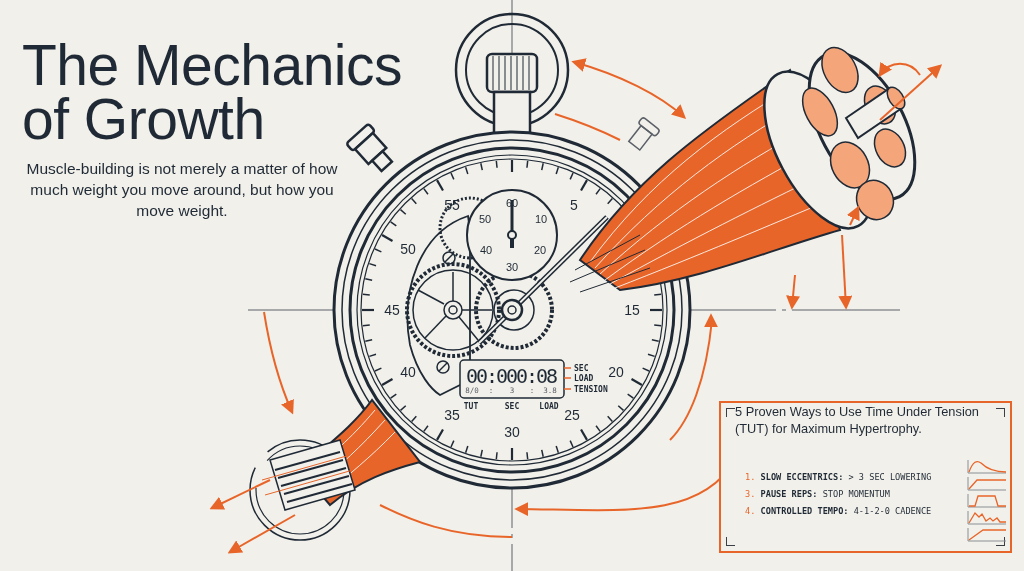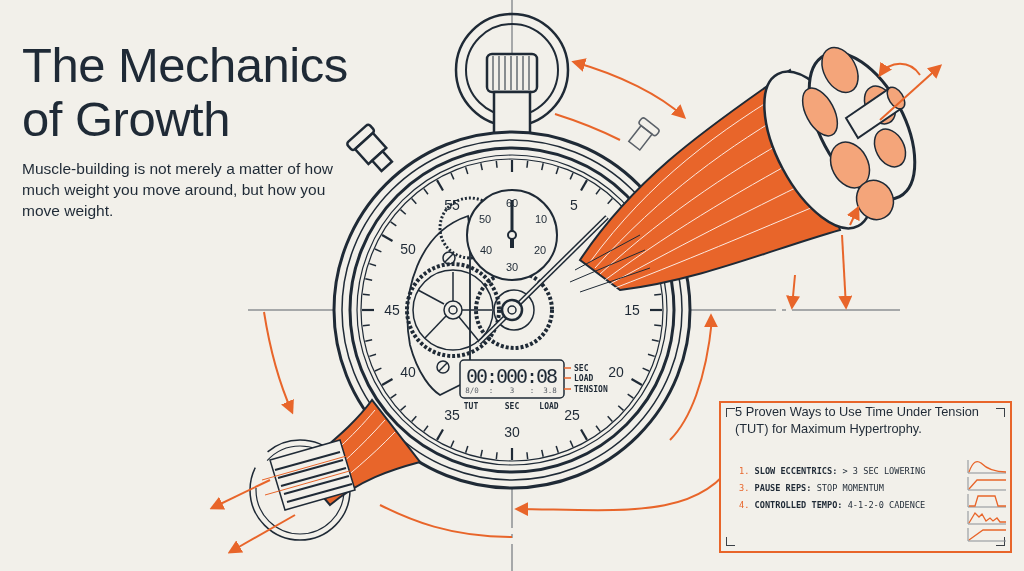--- a/index.html
+++ b/index.html
@@ -1,27 +1,27 @@
 <!DOCTYPE html>
 <html><head>
 <meta charset="utf-8">
 <style>
   html,body{margin:0;padding:0;}
   body{width:1024px;height:571px;overflow:hidden;background:#f2f0ea;position:relative;font-family:"Liberation Sans",sans-serif;color:#1f2a36;}
-  .title{position:absolute;left:22px;top:38px;font-size:49px;line-height:54px;font-weight:400;color:#1f2a36;letter-spacing:-0.5px;margin:0;}
-  .subtitle{position:absolute;left:22px;top:158px;font-size:15.5px;line-height:21px;color:#1f2a36;width:320px;margin:0;}
+  .title{position:absolute;left:22px;top:38px;font-size:57px;line-height:54px;font-weight:400;color:#1f2a36;letter-spacing:-0.5px;margin:0;}
+  .subtitle{position:absolute;left:22px;top:158px;font-size:15.5px;line-height:21px;color:#1f2a36;width:320px;margin:0;text-align:center;}
   svg.art{position:absolute;left:0;top:0;}
   .panel{position:absolute;left:719px;top:401px;width:293px;height:152px;border:2px solid #e8652a;box-sizing:border-box;background:#f2f0ea;}
   .panel .corner{position:absolute;width:8px;height:8px;border-color:#3a3f45;border-style:solid;border-width:0;}
   .panel .tl{left:5px;top:5px;border-left-width:1px;border-top-width:1px;}
   .panel .tr{right:5px;top:5px;border-right-width:1px;border-top-width:1px;}
   .panel .bl{left:5px;bottom:5px;border-left-width:1px;border-bottom-width:1px;}
   .panel .br{right:5px;bottom:5px;border-right-width:1px;border-bottom-width:1px;}
   .panel-title{position:absolute;left:14px;top:0;font-size:12.8px;line-height:17px;color:#1f2a36;width:270px;}
-  .tips{position:absolute;left:14px;top:56px;margin:4px;padding:0;list-style:none;font-family:"DejaVu Sans Mono","Liberation Mono",monospace;font-size:8.6px;}
+  .tips{position:absolute;left:14px;top:56px;margin:10px;padding:0;list-style:none;font-family:"DejaVu Sans Mono","Liberation Mono",monospace;font-size:8.6px;}
   .tip{height:17px;line-height:17px;white-space:nowrap;color:#1f2a36;}
   .tip .num{color:#e8652a;}
   .tip .key{font-weight:bold;}
   .spark{position:absolute;left:246px;width:40px;height:15px;}
 </style>
 </head>
 <body>
 
 <h1 class="title">
   <span>The Mechanics</span><br>

